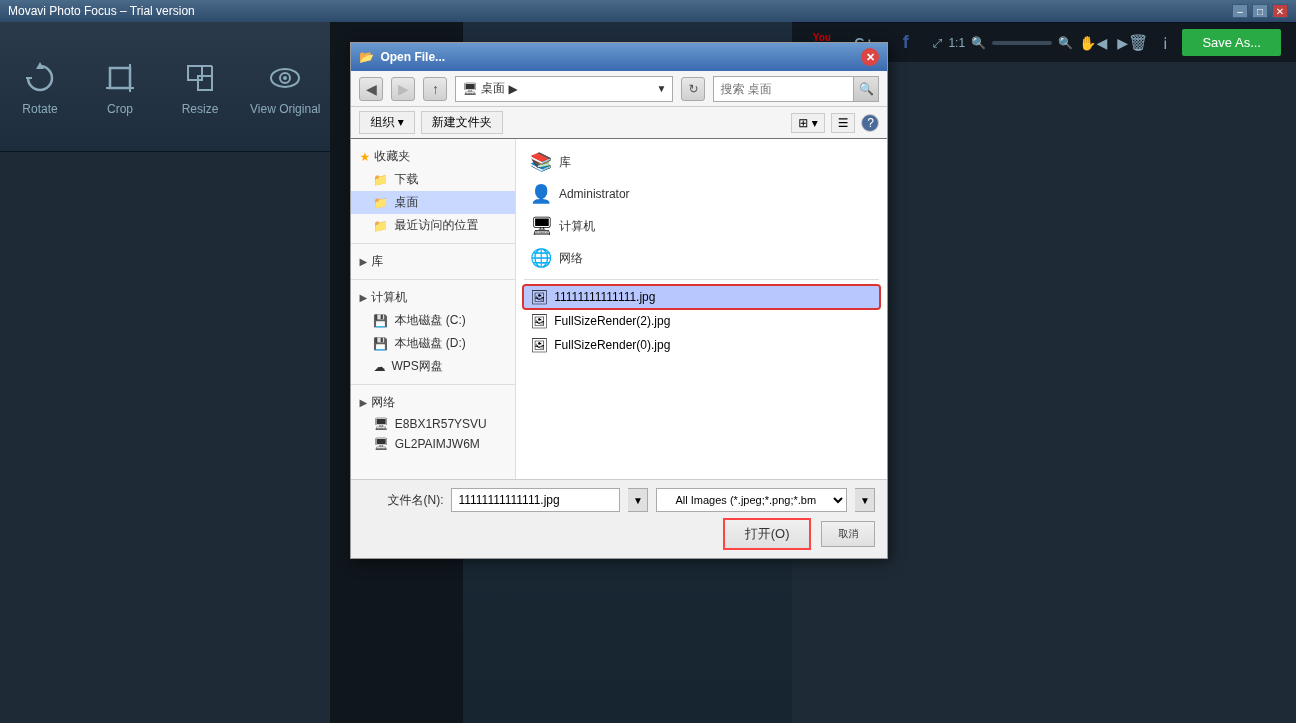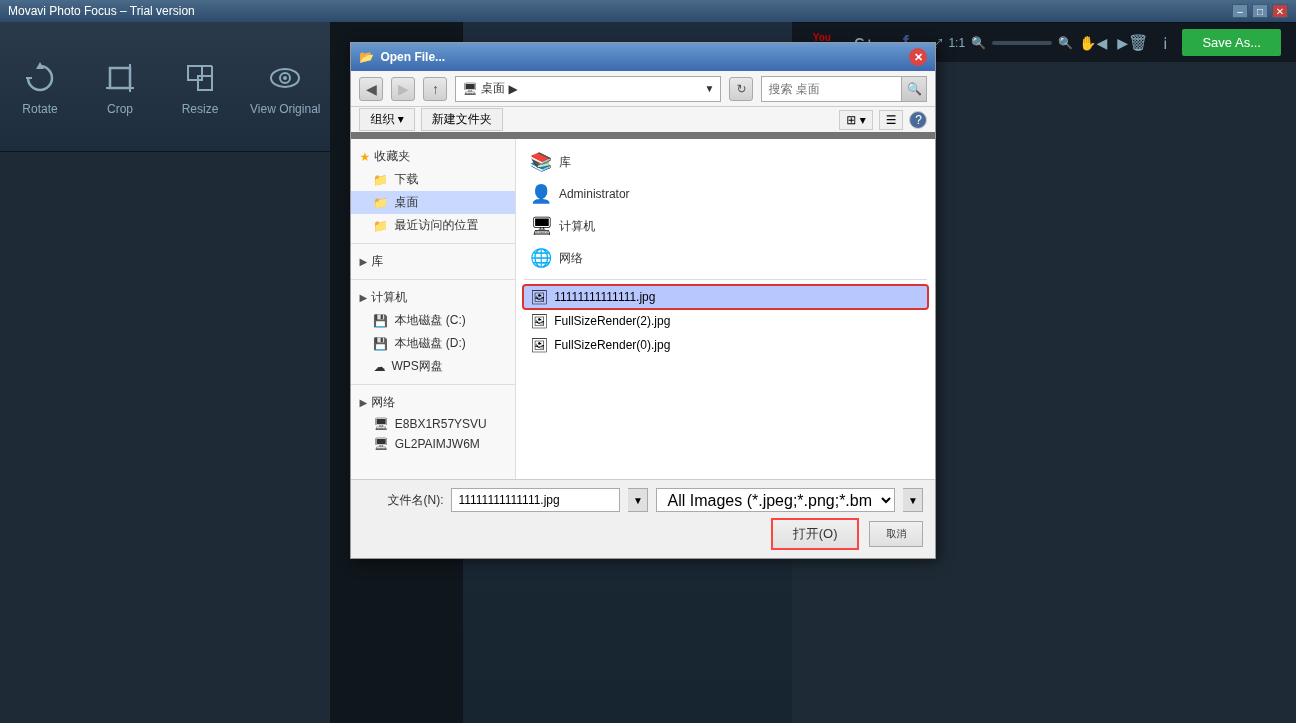--- a/index.html
+++ b/index.html
@@ -83,21 +83,21 @@
     }
     .nav-arrow { width: 24px; height: 24px; background: linear-gradient(to bottom, #e8e8e8, #d0d0d0); border: 1px solid #aaa; border-radius: 3px; display: flex; align-items: center; justify-content: center; font-size: 14px; color: #555; cursor: pointer; }
     .path-bar { flex: 1; display: flex; align-items: center; }
     .path-breadcrumb { flex: 1; height: 26px; background: #fff; border: 1px solid #aaa; display: flex; align-items: center; padding: 0 6px; font-size: 12px; color: #333; }
     .refresh-btn { width: 24px; height: 24px; background: linear-gradient(to bottom, #e8e8e8, #d0d0d0); border: 1px solid #aaa; border-radius: 3px; display: flex; align-items: center; justify-content: center; font-size: 12px; color: #555; cursor: pointer; }
     .search-bar { display: flex; align-items: center; gap: 0; }
     .search-input { height: 26px; width: 140px; border: 1px solid #aaa; border-right: none; padding: 0 6px; font-size: 12px; background: #fff; }
     .search-btn { height: 26px; width: 26px; background: linear-gradient(to bottom, #e0e0e0, #c8c8c8); border: 1px solid #aaa; display: flex; align-items: center; justify-content: center; font-size: 12px; color: #555; cursor: pointer; }
 
     .dialog-action-bar {
-      background: #f5f5f5; border-bottom: 7px solid #737373; padding: 4px 8px;
+      background: #f5f5f5; border-bottom: 1px solid #737373; padding: 4px 8px;
       display: flex; align-items: center; gap: 6px; height: 32px;
     }
     .action-btn { padding: 2px 10px; background: #f0f0f0; border: 1px solid #ccc; font-size: 12px; cursor: pointer; display: flex; align-items: center; gap: 4px; }
     .view-btn { padding: 2px 6px; background: #f0f0f0; border: 1px solid #ccc; font-size: 12px; cursor: pointer; }
 
     .dialog-body { display: flex; flex: 1; min-height: 340px; }
 
     
     .dialog-sidebar {
       width: 165px; background: #f8f8f8; border-right: 1px solid #ddd;
@@ -125,21 +125,21 @@
 
     
     .dialog-bottom {
       background: #f0f0f0; border-top: 1px solid #ccc; padding: 8px 12px;
       display: flex; flex-direction: column; gap: 6px;
     }
     .dialog-row { display: flex; align-items: center; gap: 8px; }
     .dialog-label { font-size: 12px; color: #333; min-width: 80px; text-align: right; }
     .dialog-filename-input { flex: 1; height: 24px; border: 1px solid #aaa; padding: 0 6px; font-size: 12px; background: #fff; }
     .dialog-filename-arrow { width: 20px; height: 24px; background: #e0e0e0; border: 1px solid #aaa; border-left: none; display: flex; align-items: center; justify-content: center; font-size: 10px; cursor: pointer; }
-    .dialog-filetype { height: 24px; padding: 0 6px; font-size: 16px; background: #fff; border: 1px solid #aaa; min-width: 180px; }
+    .dialog-filetype { height: 24px; padding: 0 14px; font-size: 11px; background: #fff; border: 1px solid #aaa; min-width: 180px; }
     .btn-open { padding: 5px 20px; background: linear-gradient(to bottom, #f0f0f0, #e0e0e0); border: 2px solid #f44; font-size: 13px; cursor: pointer; color: #333; }
     .btn-cancel { padding: 5px 16px; background: linear-gradient(to bottom, #f0f0f0, #e0e0e0); border: 1px solid #aaa; font-size: 10px; cursor: pointer; color: #333; }
 
     
     .section-divider { height: 1px; background: #ddd; margin: 6px 0; }
   </style>
 </head>
 <body>
 
 <div class="title-bar">

